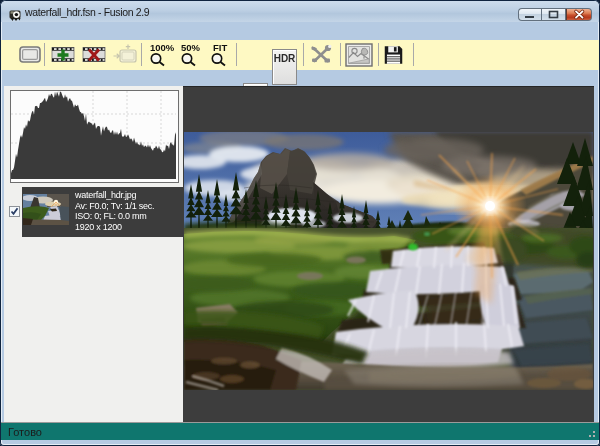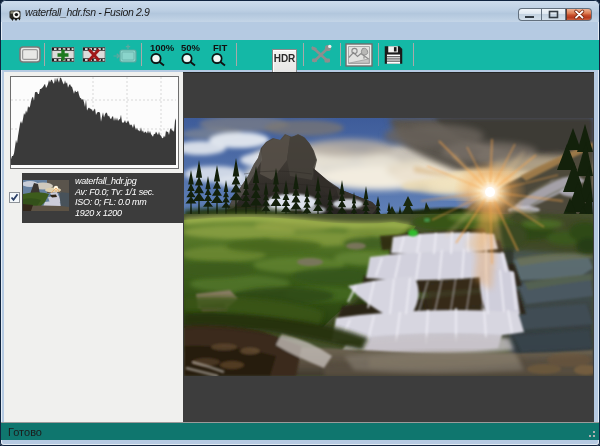--- a/index.html
+++ b/index.html
@@ -1,30 +1,30 @@
 <!DOCTYPE html>
 <html><head><meta charset="utf-8">
 <style>
 html,body{margin:0;padding:0;}
 body{width:600px;height:446px;font-family:"Liberation Sans",sans-serif;overflow:hidden;background:#0f2038;}
 .win{position:absolute;left:0;top:0;width:600px;height:446px;background:#b5cae2;border-radius:6px 6px 4px 4px;box-shadow:inset 0 0 0 1px #10243f;overflow:hidden;}
 .frameedge{position:absolute;left:1px;top:1px;right:1px;bottom:1px;border-radius:5px 5px 3px 3px;box-shadow:inset 0 0 0 1px rgba(255,255,255,0.65);}
-.titlebar{position:absolute;left:1px;top:1px;width:598px;height:21px;background:linear-gradient(#cddcec,#bccfe3 45%,#b2c7dd 60%,#c4d5e7);border-radius:5px 5px 0 0;font-style:italic;}
+.titlebar{position:absolute;left:1px;top:1px;width:598px;height:21px;background:linear-gradient(#cddcec,#bccfe3 45%,#b2c7dd 60%,#c4d5e7);border-radius:5px 5px 0 0;}
 .title{position:absolute;left:24px;top:5px;font-size:10.5px;letter-spacing:-0.35px;color:#1a1a1a;}
 .appicon{position:absolute;left:8px;top:8px;width:12px;height:12px;}
 .capbtns{position:absolute;right:7px;top:7px;height:13px;display:flex;}
 .cb{height:13px;border:1px solid #62707e;box-sizing:border-box;position:relative;}
 .cb.min{width:23px;border-radius:4px 0 0 4px;background:linear-gradient(#f2f6fa,#dde7f0 45%,#c3d2e0 50%,#d4e0eb);border-right:none;}
 .cb.max{width:25px;background:linear-gradient(#f2f6fa,#dde7f0 45%,#c3d2e0 50%,#d4e0eb);}
 .cb.close{width:26px;border-radius:0 4px 4px 0;background:linear-gradient(#f0b294,#dd7b50 40%,#c64f2c 55%,#b83a1c 78%,#c95f3e);border-left-color:#5a3a30;}
 .menubar{position:absolute;left:1px;top:22px;width:598px;height:18px;background:linear-gradient(#fafcfe,#eef3f9 70%,#e4ebf4);}
 .menubar span{position:absolute;top:3px;font-size:10px;letter-spacing:-0.2px;color:#111;}
-.toolbar{position:absolute;left:1px;top:40px;width:598px;height:30px;background:#14b8a6;}
+.toolbar{position:absolute;left:1px;top:40px;width:598px;height:30px;background:#fef9c3;}
 .tsep{position:absolute;top:3px;width:1px;height:23px;background:#a9a9a9;}
-.content{position:absolute;left:4px;top:72px;width:590px;height:352px;background:#f0f0ee;font-style:italic;}
+.content{position:absolute;left:4px;top:86px;width:590px;height:352px;background:#f0f0ee;}
 .canvas{position:absolute;left:179px;top:0;width:411px;height:352px;background:#3d3d3d;border-top:1px solid #262626;box-sizing:border-box;}
 .histbox{position:absolute;left:6px;top:4px;width:167px;height:91px;background:#fcfcfc;border:1px solid #6e6e6e;}
 .thumbitem{position:absolute;left:18px;top:101px;width:161px;height:50px;background:#3c3c3c;}
 .thumbtxt{position:absolute;left:53px;top:3px;color:#fff;font-size:9px;letter-spacing:-0.25px;line-height:10.5px;white-space:nowrap;}
 .checkbox{position:absolute;left:5px;top:120px;width:11px;height:11px;background:#f4f8fb;border:1px solid #8e9399;box-sizing:border-box;}
 .statusbar{position:absolute;left:1px;top:422px;width:598px;height:18px;background:#0f766e;border-top:1px solid #9b9b9b;box-sizing:border-box;}
 .statusbar .txt{position:absolute;left:7px;top:3px;font-size:11px;color:#1c1c1c;}
 </style></head>
 <body>
 <div class="win">

